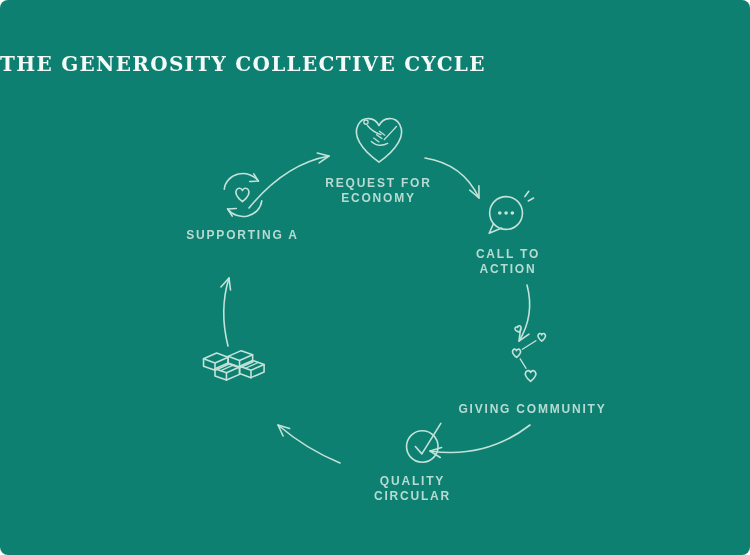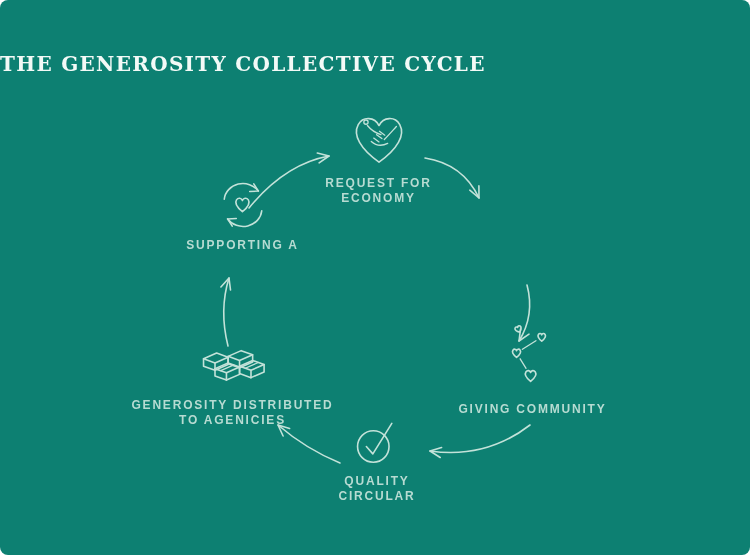--- a/index.html
+++ b/index.html
@@ -39,20 +39,37 @@
         <path class="stroke thin" d="M33.5 20 l5.5 4"></path>
         <path class="stroke thin" d="M25 30.5 C 29.5 34.5, 36 35.5, 42 32.5"></path>
       </svg>
     </span>
     <div class="label" style="margin-top:8px;">
       <span>REQUEST FOR</span>
       <span>ECONOMY</span>
     </div>
   </div>
 
+  <div class="stage" style="left:440px;top:186px;width:136px;">
+    <span class="icon">
+      <svg width="56" height="54" viewBox="0 0 58 54">
+        <circle class="stroke" cx="27" cy="27" r="17"></circle>
+        <path class="stroke" d="M14 38 L9.5 48 L22.5 42.5"></path>
+        <circle class="dot" cx="20.5" cy="27" r="1.9"></circle>
+        <circle class="dot" cx="27" cy="27" r="1.9"></circle>
+        <circle class="dot" cx="33.5" cy="27" r="1.9"></circle>
+        <path class="stroke" d="M46.5 10 L50.5 4.5"></path>
+        <path class="stroke" d="M50 14.5 L55.5 11.5"></path>
+      </svg>
+    </span>
+    <div class="label" style="margin-top:7px;">
+      <span>CALL TO</span>
+      <span>ACTION</span>
+    </div>
+  </div>
 
   <div class="stage" style="left:450px;top:324px;width:165px;">
     <span class="icon">
       <svg width="60" height="72" viewBox="0 0 70 84">
         <g transform="translate(12,0) scale(0.5) rotate(-25 12 12)">
           <path class="stroke" d="M12 20 C 6 15, 3.2 10.5, 5.5 7 C 7.5 4.2, 11 4.8, 12 7.8 C 13 4.8, 16.5 4.2, 18.5 7 C 20.8 10.5, 18 15, 12 20 Z"></path>
         </g>
         <g transform="translate(38,8) scale(0.6)">
           <path class="stroke" d="M12 20 C 6 15, 3.2 10.5, 5.5 7 C 7.5 4.2, 11 4.8, 12 7.8 C 13 4.8, 16.5 4.2, 18.5 7 C 20.8 10.5, 18 15, 12 20 Z"></path>
         </g>
@@ -64,21 +81,21 @@
         </g>
         <path class="stroke thin" d="M22.6 29.5 L38.4 19.5"></path>
         <path class="stroke thin" d="M20 40.6 L26.9 51.7"></path>
       </svg>
     </span>
     <div class="label" style="margin-top:6px;">
       <span>GIVING COMMUNITY</span>
     </div>
   </div>
 
-  <div class="stage" style="left:303px;top:414px;width:148px;">
+  <div class="stage" style="left:303px;top:414px;width:148px;align-items:flex-end;">
     <span class="icon">
       <svg width="50" height="52" viewBox="0 0 54 56">
         <circle class="stroke" cx="23" cy="35" r="17"></circle>
         <path class="stroke" d="M15.5 35 L22.5 43 L43 10"></path>
       </svg>
     </span>
     <div class="label" style="margin-top:8px;">
       <span>QUALITY</span>
       <span>CIRCULAR</span>
     </div>
@@ -96,27 +113,23 @@
         <path class="stroke" d="M22 30 L38 23 L52 28 L36 35 Z"></path>
         <path class="stroke" d="M22 30 L22 39 L36 44 L36 35"></path>
         <path class="stroke" d="M36 44 L52 37 L52 28"></path>
         <path class="stroke" d="M52 27 L68 20 L82 25 L66 32 Z"></path>
         <path class="stroke" d="M52 27 L52 36 L66 41 L66 32"></path>
         <path class="stroke" d="M66 41 L82 34 L82 25"></path>
         <path class="stroke thin" d="M29 32.5 L45 25.5"></path>
         <path class="stroke thin" d="M59 29.5 L75 22.5"></path>
       </svg>
     </span>
-    <div class="label" style="margin-top:8px;">
-      <span>GENEROSITY DISTRIBUTED</span>
-      <span>TO AGENICIES</span>
-    </div>
   </div>
 
-  <div class="stage" style="left:160px;top:180px;width:165px;">
+  <div class="stage" style="left:160px;top:170px;width:165px;">
     <span class="icon">
       <svg width="54" height="50" viewBox="0 0 56 52">
         <g transform="translate(16,14) scale(0.95)">
           <path class="stroke" d="M12 20 C 6 15, 3.2 10.5, 5.5 7 C 7.5 4.2, 11 4.8, 12 7.8 C 13 4.8, 16.5 4.2, 18.5 7 C 20.8 10.5, 18 15, 12 20 Z"></path>
         </g>
         <path class="stroke" d="M8.5 20 A 19.5 18 0 0 1 44 11.5"></path>
         <path class="stroke" d="M35 12 L44 11.5 L39.2 4"></path>
         <path class="stroke" d="M47.5 32 A 19.5 18 0 0 1 12 40.5"></path>
         <path class="stroke" d="M21 40 L12 40.5 L16.8 48"></path>
       </svg>

